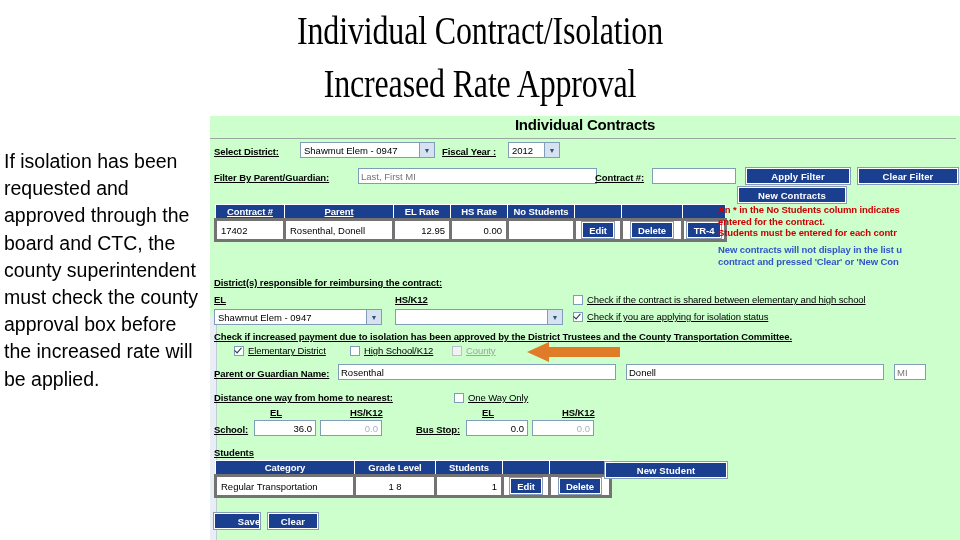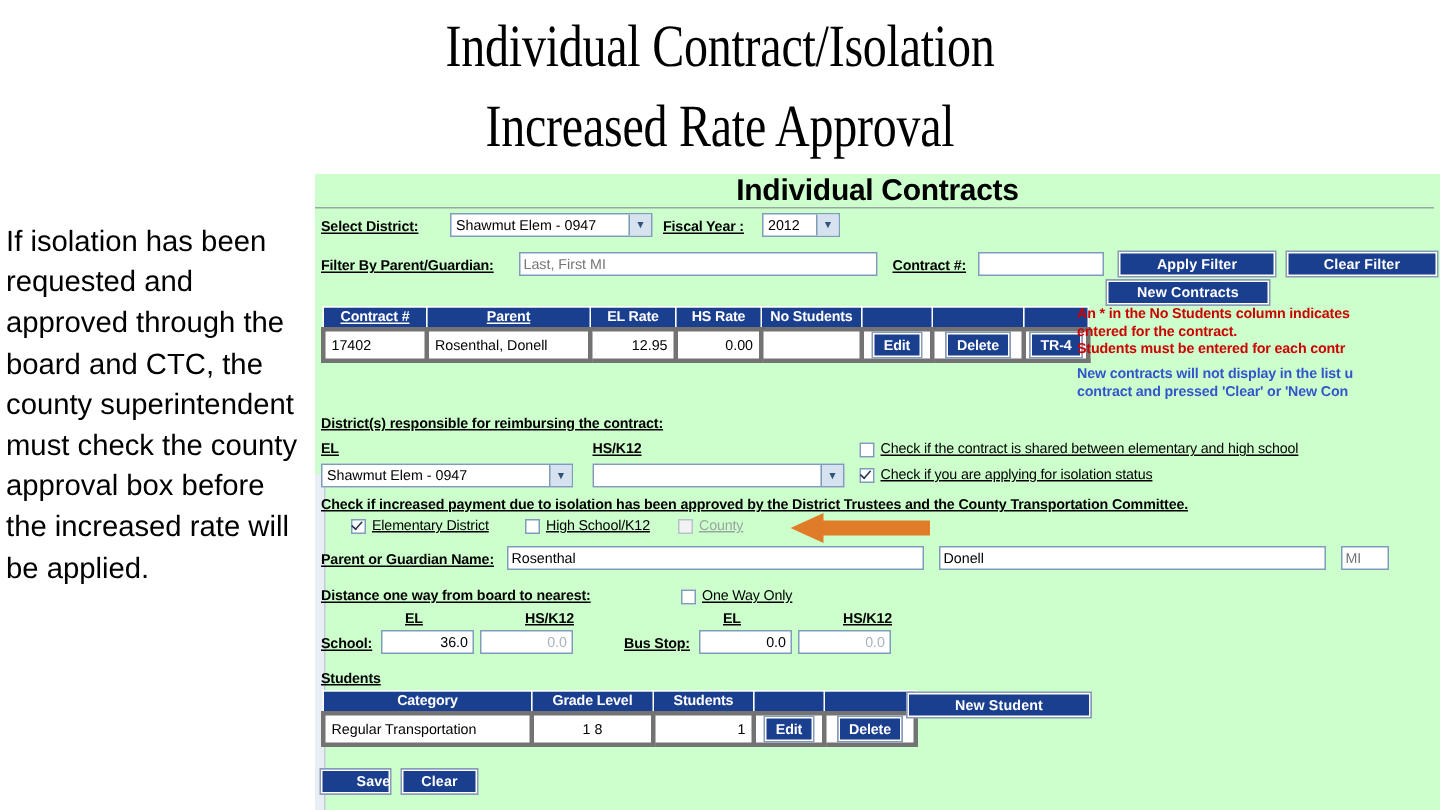--- a/index.html
+++ b/index.html
@@ -57,21 +57,21 @@
     overflow: hidden;
     font-size: 9px;
     color: #000;
   }
   .panel-inner { position: relative; width: 760px; height: 424px; }
 
   
   .page-head {
     position: absolute; left: 0; top: 0; width: 750px;
     text-align: center;
-    font-size: 20px; font-weight: bold; color: #000;
+    font-size: 15px; font-weight: bold; color: #000;
     letter-spacing: -0.2px;
   }
   .head-rule {
     position: absolute; left: 0; top: 22px; width: 746px;
     border-top: 1px solid #9aa6a0;
   }
 
   
   .lbl { position: absolute; font-size: 9.5px; font-weight: bold; color: #000;
          white-space: nowrap; letter-spacing: -0.1px; text-decoration: underline; }
@@ -199,21 +199,21 @@
     <span class="selval">Shawmut Elem - 0947</span>
     <span class="selarrow">▼</span>
   </div>
   <div class="lbl" style="left:232px; top:30px;">Fiscal Year :</div>
   <div class="sel" style="left:298px; top:26px; width:52px;">
     <span class="selval">2012</span>
     <span class="selarrow">▼</span>
   </div>
 
   <div class="lbl" style="left:4px; top:56px;">Filter By Parent/Guardian:</div>
-  <input class="tinput ph" style="left: 136px; top: 52px; width: 239px;" placeholder="Last, First MI">
+  <input class="tinput ph" style="left: 148px; top: 52px; width: 239px;" placeholder="Last, First MI">
   <div class="lbl" style="left:385px; top:56px;">Contract #:</div>
   <input class="tinput" style="left: 442px; top: 52px; width: 84px;" value="">
   <div class="btn" style="left:536px; top:52px; width:104px;">Apply Filter</div>
   <div class="btn" style="left:648px; top:52px; width:100px;">Clear Filter</div>
 
   <div class="btn" style="left:528px; top:71px; width:108px;">New Contracts</div>
 
   <table class="tbl" style="left:4px; top:88px;">
     <thead>
       <tr>
@@ -281,21 +281,21 @@
   <div class="lbl-n" style="left:154px; top:229px;">High School/K12</div>
 
   <div class="cbx gray" style="left:242px; top:230px;"></div>
   <div class="lbl-n gray-lbl" style="left:256px; top:229px;">County</div>
 
   <div class="lbl" style="left:4px; top:252px;">Parent or Guardian Name:</div>
   <input class="tinput" style="left: 128px; top: 248px; width: 278px;" value="Rosenthal">
   <input class="tinput" style="left: 416px; top: 248px; width: 258px;" value="Donell">
   <input class="tinput ph" style="left: 684px; top: 248px; width: 32px;" placeholder="MI">
 
-  <div class="lbl" style="left:4px; top:276px;">Distance one way from board to nearest:</div>
+  <div class="lbl" style="left:4px; top:276px;">Distance one way from home to nearest:</div>
   <div class="cbx" style="left:244px; top:277px;"></div>
   <div class="lbl-n" style="left:258px; top:276px;">One Way Only</div>
 
   <div class="lbl" style="left:60px; top:291px;">EL</div>
   <div class="lbl" style="left:140px; top:291px;">HS/K12</div>
   <div class="lbl" style="left:272px; top:291px;">EL</div>
   <div class="lbl" style="left:352px; top:291px;">HS/K12</div>
 
   <div class="lbl" style="left:4px; top:308px;">School:</div>
   <input class="tinput right" style="left: 44px; top: 304px; width: 62px;" value="36.0">

